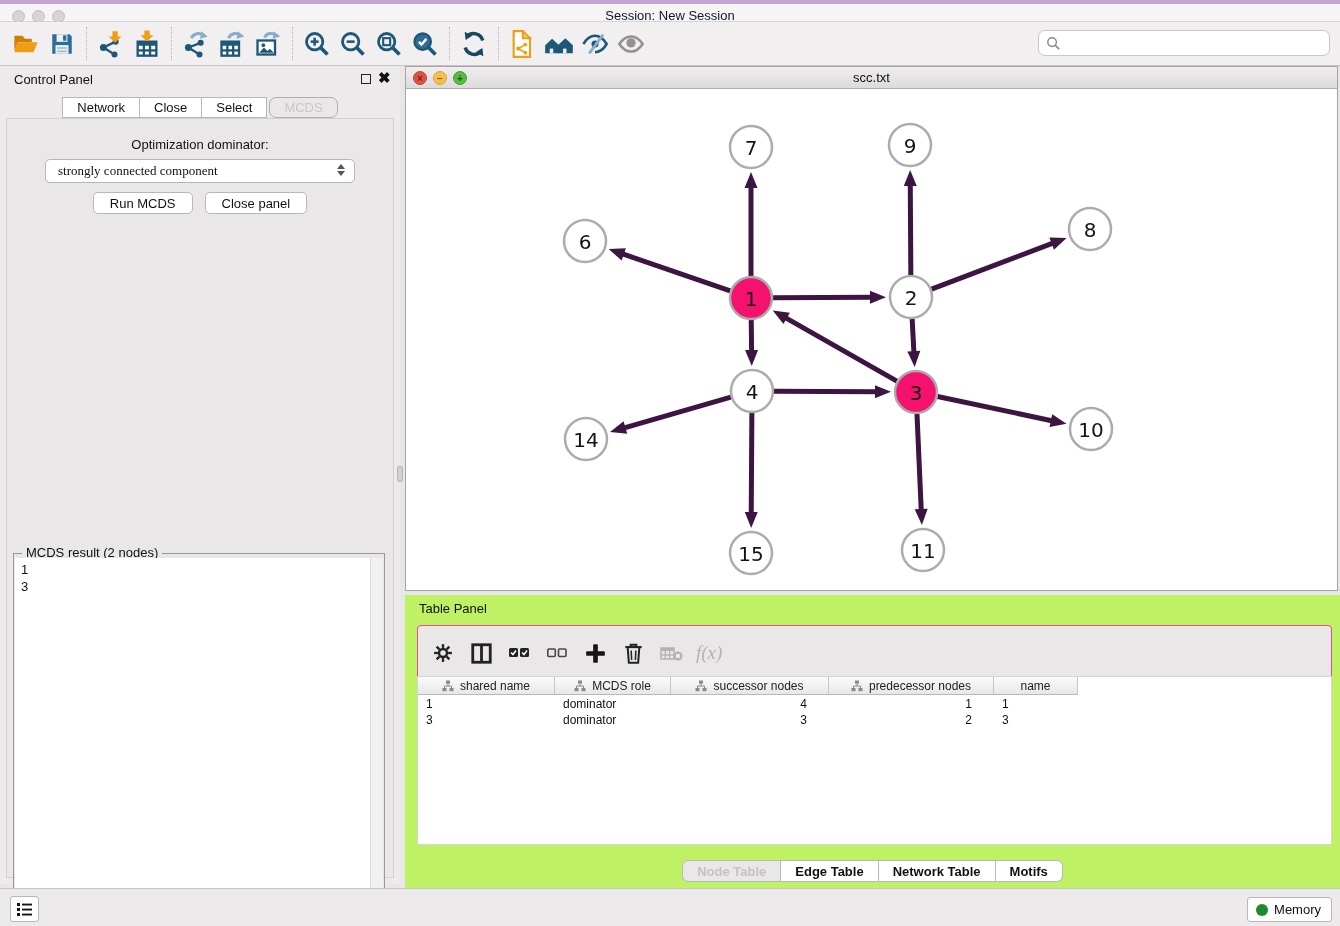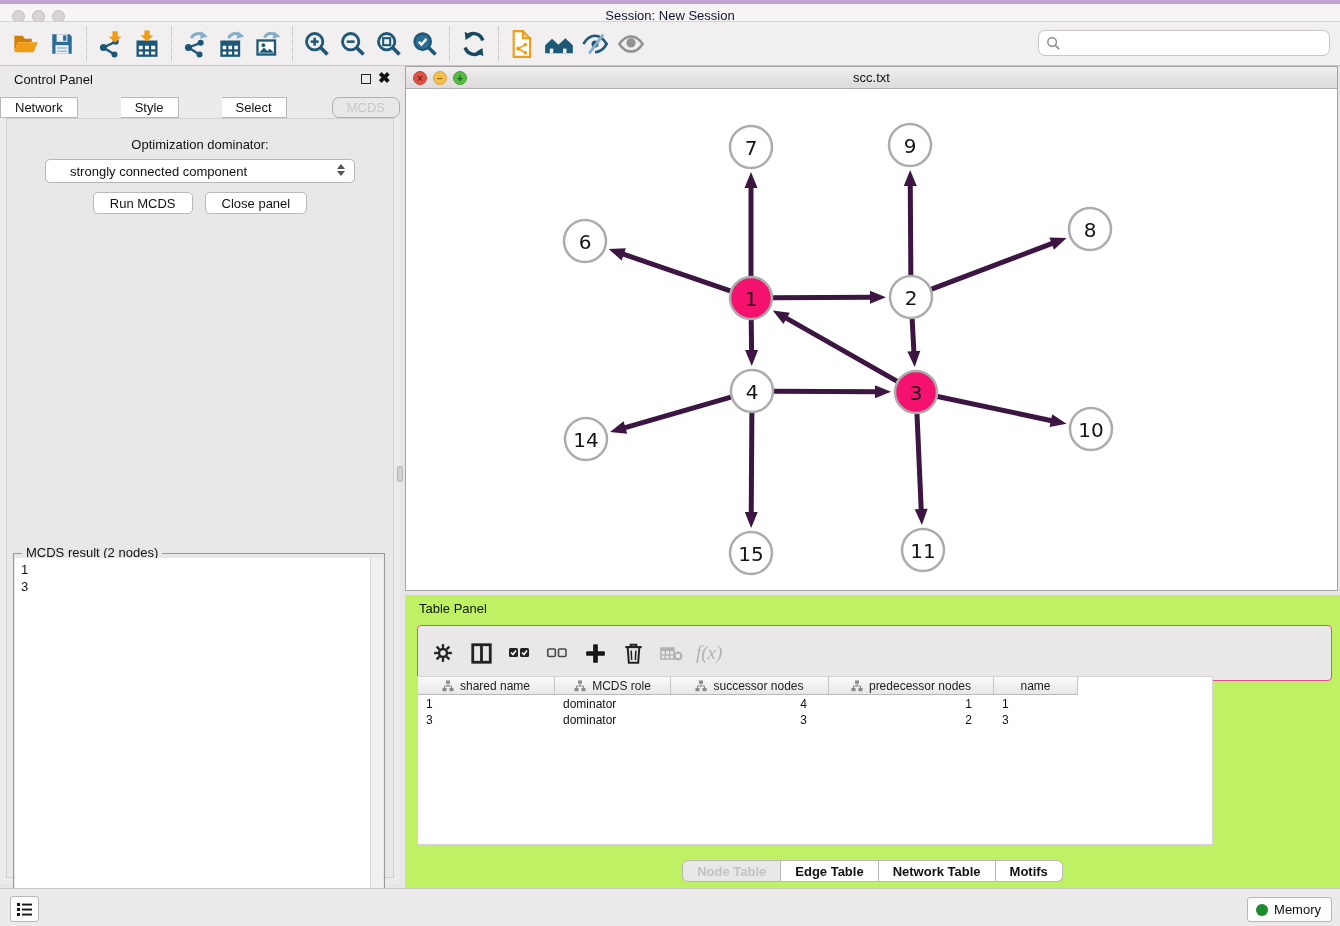--- a/index.html
+++ b/index.html
@@ -16,27 +16,27 @@
   .tb-sep { width:1px; height:34px; border-left:1px dotted #B4B2B3; margin:0 6px; }
   #search-wrap { position:absolute; right:10px; top:8px; width:292px; height:26px; background:#fff; border:1px solid #C9C4CE; border-radius:7px; display:flex; align-items:center; padding-left:7px; }
   #search-wrap input { border:none; outline:none; flex:1; font-size:13px; background:transparent; height:22px; margin-left:5px; }
 
   
   #control-panel { position:absolute; left:0; top:66px; width:400px; height:818px; background:#ECEAEB; }
   #cp-header { position:absolute; left:0; top:0; width:100%; height:28px; }
   #cp-title { position:absolute; left:14px; top:6px; font-size:13px; color:#111; }
   .panel-float { position:absolute; width:10px; height:10px; border:1.5px solid #222; top:8px; cursor:pointer; }
   .panel-close { position:absolute; top:4px; font-size:15px; font-weight:bold; color:#111; cursor:pointer; line-height:16px; }
-  #cp-tabs { position:absolute; left:0; top:31px; width:100%; display:flex; justify-content:space-between; }
+  #cp-tabs { position:absolute; left:0; top:31px; width:100%; display:flex; justify-content:center; }
   .cp-tab { height:21px; font-size:13px; padding:2px 14px; background:#fff; border:1px solid #B9B7B8; border-left:none; color:#111; cursor:pointer; }
   .cp-tab:first-child { border-left:1px solid #B9B7B8; }
   .cp-tab.active { background:#E9E7E8; border:1px solid #AFADAE; border-radius:7px; color:#C8C6C7; margin-left:2px; }
   #cp-body { position:absolute; left:6px; top:52px; width:388px; height:760px; background:#E9E7E8; border:1px solid #D2D0D1; }
   #opt-label { position:absolute; left:0; width:100%; top:18px; text-align:center; font-size:13px; color:#111; }
-  #criterion-select { position:absolute; left:38px; top:40px; width:310px; height:24px; background:#fff; border:1px solid #B9B4BA; border-radius:5px; font-size:13px; color:#111; display:flex; align-items:center; padding-left:24px; cursor:pointer; }
+  #criterion-select { position:absolute; left:38px; top:40px; width:310px; height:24px; background:#fff; border:1px solid #B9B4BA; border-radius:5px; font-size:13px; color:#111; display:flex; align-items:center; padding-left:12px; cursor:pointer;font-family:Liberation Serif, serif; }
   .chevrons { position:absolute; right:9px; top:4px; display:flex; flex-direction:column; gap:2px; }
   .chev-up { width:0; height:0; border-left:4px solid transparent; border-right:4px solid transparent; border-bottom:5px solid #555; }
   .chev-dn { width:0; height:0; border-left:4px solid transparent; border-right:4px solid transparent; border-top:5px solid #555; }
   #cp-buttons { position:absolute; left:0; top:73px; width:100%; display:flex; justify-content:center; gap:12px; }
   .cp-btn { height:22px; padding:2px 16px; background:#fff; border:1px solid #B9B7B8; border-radius:5px; font-size:13px; color:#111; cursor:pointer; font-family:"Liberation Sans",sans-serif; }
   #result-box { position:absolute; left:6px; top:434px; width:372px; height:376px; border:1px solid #9A9899; }
   #result-label { position:absolute; left:8px; top:-9px; background:#E9E7E8; padding:0 4px; font-size:13px; color:#111; }
   #result-list { position:absolute; left:1px; top:4px; width:356px; height:368px; background:#fff; font-size:13px; color:#111; padding:3px 6px; line-height:17px; overflow:hidden; }
   #result-scroll { position:absolute; right:1px; top:4px; width:13px; height:368px; background:#F2F1F2; border-left:1px solid #DCDADB; cursor:pointer; }
 
@@ -51,21 +51,21 @@
   #net-title { position:absolute; left:0; right:0; top:3px; text-align:center; font-size:13px; color:#111; }
   #net-canvas { position:absolute; left:0; top:22px; width:931px; height:501px; background:#fff; }
 
   
   #table-panel { position:absolute; left:405px; top:595px; width:935px; height:293px; background:#bef264; }
   #tp-title { position:absolute; left:14px; top:6px; font-size:13px; color:#111; }
   #tp-toolbar { position:absolute; left:12px; top:30px; width:915px; height:56px; background:#E9E7E8; border:1px solid #ec4899; border-radius:4px; display:flex; align-items:center; padding-left:10px; gap:8px; }
   .tp-btn { width:30px; height:30px; border:none; background:transparent; display:flex; align-items:center; justify-content:center; cursor:pointer; }
   .tp-btn.disabled { cursor:default; }
   #fx-label { font-size:19px; font-style:italic; font-family:"Liberation Serif",serif; color:#B3B1B2; margin-left:2px; }
-  #node-table { position:absolute; left:12px; top:81px; width:796px; height:169px; background:#fff; border:1px solid #D5D3D4; overflow:hidden; }
+  #node-table { position:absolute; left:12px; top:81px; width:915px; height:169px; background:#fff; border:1px solid #D5D3D4; overflow:hidden; }
   #nt-header { position:absolute; left:0; top:0; height:18px; display:flex; }
   .nt-hcell { height:18px; background:linear-gradient(#FBFBFB,#E7E7E7); border-right:1px solid #C6C6C6; border-bottom:1px solid #B9B9B9; display:flex; align-items:center; justify-content:center; gap:6px; font-size:12px; color:#222; cursor:pointer; }
   .nt-row { position:absolute; left:0; height:16px; display:flex; cursor:default; }
   .nt-cell { font-size:12px; color:#111; padding:1px 8px 0 8px; white-space:nowrap; overflow:hidden; }
   .al-r { text-align:right; }
   #tp-tabs { position:absolute; left:0; bottom:6px; width:100%; display:flex; justify-content:center;margin-top:39px; }
   .tp-tab { height:22px; font-size:13px; font-weight:bold; padding:3px 14px; background:#fff; border:1px solid #B9B7B8; border-left:none; color:#111; cursor:pointer; }
   .tp-tab:first-child { border-left:1px solid #B9B7B8; border-radius:6px 0 0 6px; }
   .tp-tab:last-child { border-radius:0 6px 6px 0; }
   .tp-tab.active { background:#E9E7E8; color:#C4C2C3; }
@@ -254,21 +254,21 @@
   </div>
 
   <div id="control-panel">
     <div id="cp-header">
       <span id="cp-title">Control Panel</span>
       <span class="panel-float" style="left:361px"></span>
       <span class="panel-close" style="left:378px">✖</span>
     </div>
     <div id="cp-tabs">
       <div class="cp-tab">Network</div>
-      <div class="cp-tab">Style</div>
+      <div class="cp-tab">Close</div>
       <div class="cp-tab">Select</div>
       <div class="cp-tab active">MCDS</div>
     </div>
     <div id="cp-body">
       <div id="opt-label">Optimization dominator:</div>
       <div id="criterion-select">
         <span>strongly connected component</span>
         <span class="chevrons">
             <span class="chev-up"></span>
             <span class="chev-dn"></span>

